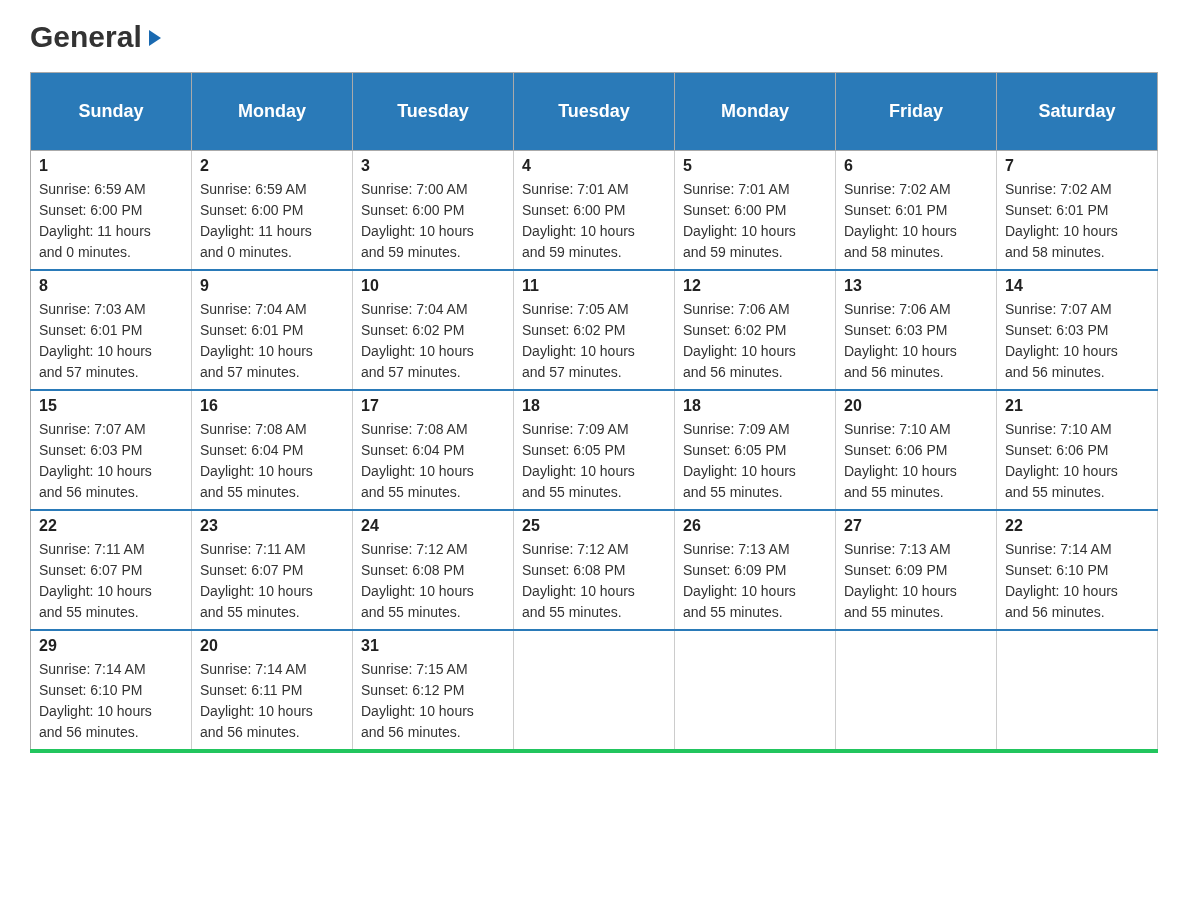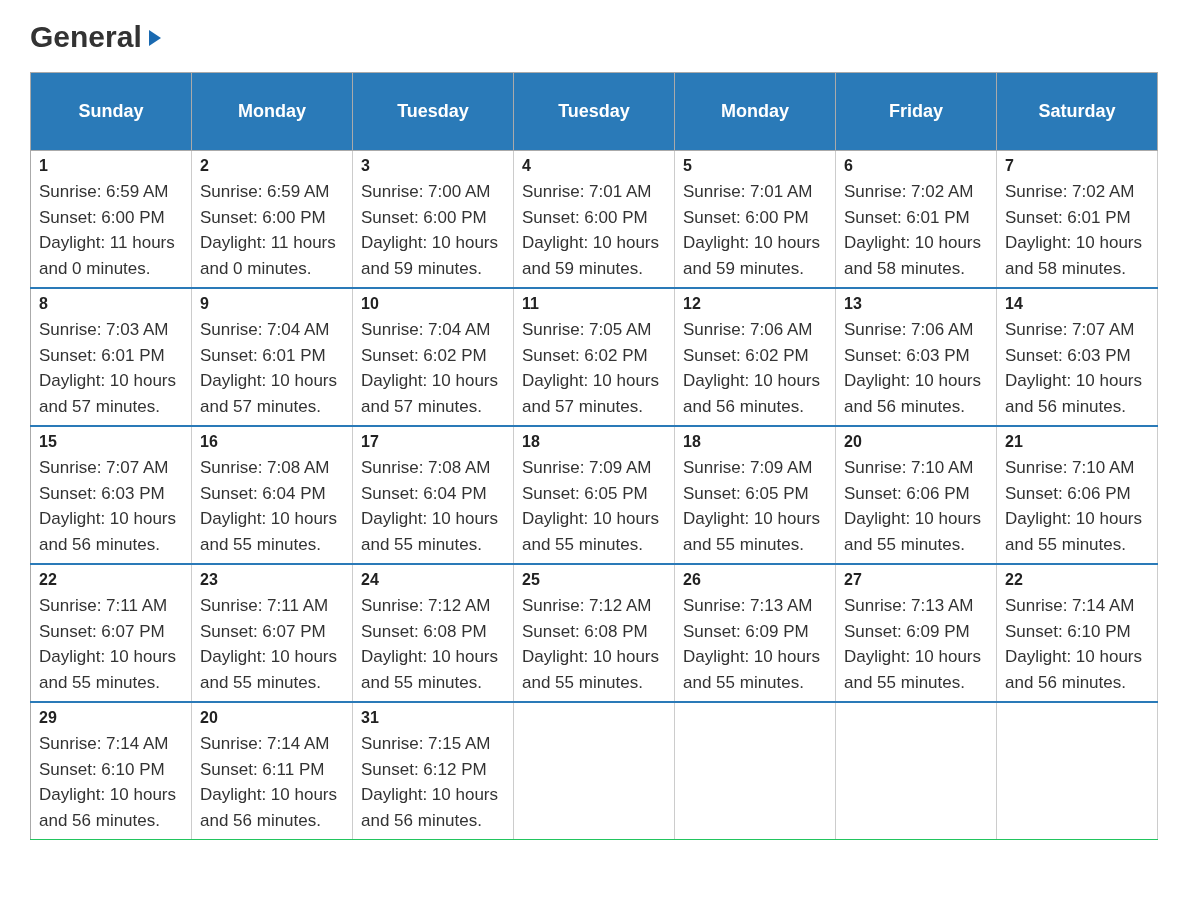--- a/index.html
+++ b/index.html
@@ -60,31 +60,31 @@
       padding: 6px 8px;
       border-right: 1px solid #ccc;
       border-bottom: 2px solid #2a7ab8;
       width: 14.28%;
       min-height: 100px;
       font-size: 13px;
       color: #333;
       background: #fff;
     }
     .calendar-table tr:last-child td {
-      border-bottom: 1px solid #22c55e;
+      border-bottom: 4px solid #22c55e;
     }
     .day-number {
       font-size: 16px;
       font-weight: bold;
       color: #222;
       margin-bottom: 4px;
     }
     .day-info {
       line-height: 1.5;
-      font-size: 17px;
+      font-size: 14px;
     }
     .empty-cell {
       background: #fff;
     }
     .logo-line1 {
       display: flex;
       align-items: center;
     }
     .logo-general {
       font-size: 30px;

